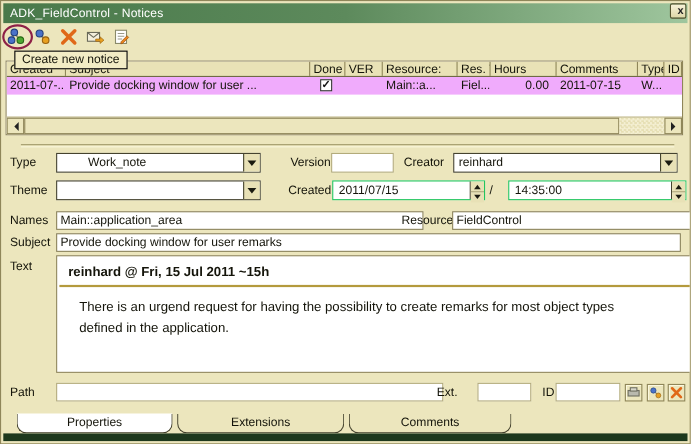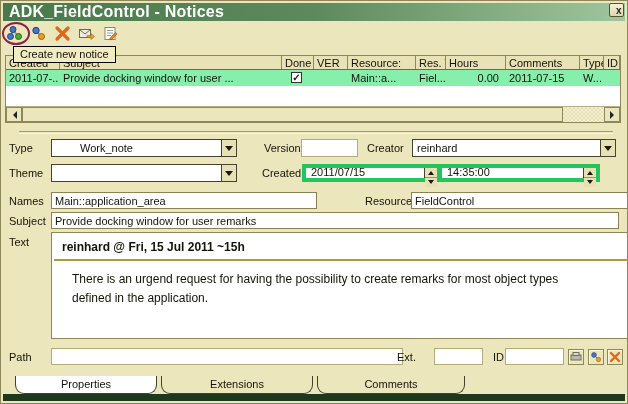--- a/index.html
+++ b/index.html
@@ -3,36 +3,36 @@
 <meta charset="utf-8">
 <style>
   html,body{margin:0;padding:0;background:#d4d0c8;}
   *{box-sizing:border-box;font-family:"Liberation Sans",sans-serif;}
   .win{position:relative;width:628px;height:404px;background:#ece6bd;
        border:1px solid #8f8659;overflow:hidden;color:#14140a;}
   
   .titlebar{position:absolute;left:2px;right:2px;top:2px;height:18px;
     background:linear-gradient(to right,#49794a,#5d8a5c,#9fc69e);
     display:flex;align-items:center;padding-left:6px;}
-  .title{color:#ffffff;font-size:16px;font-weight:bold;letter-spacing:.2px;}
+  .title{color:#ffffff;font-size:11px;font-weight:normal;letter-spacing:.2px;}
   .closebtn{position:absolute;right:3px;top:2px;width:15px;height:14px;
     background:linear-gradient(#f7f2d8,#ded7a8);border:1px solid #55532f;
     font-size:10px;font-weight:bold;line-height:11px;text-align:center;color:#222;
     border-radius:2px;cursor:default;}
   
   .toolbar{position:absolute;left:4px;top:23px;height:20px;display:flex;gap:6px;}
   .tbtn{width:18px;height:18px;display:flex;align-items:center;justify-content:center;background:transparent;border:none;padding:0;}
   .ellipse{position:absolute;left:1px;top:21px;width:28px;height:23px;border:2px solid #8e2147;border-radius:50%;pointer-events:none;}
   .tooltip{position:absolute;left:12px;top:45px;height:17px;background:#f2ecc5;
     border:1px solid #000;font-size:11px;line-height:15px;padding:0 6px;z-index:30;white-space:nowrap;}
   
   .grid{position:absolute;left:4px;top:54px;width:616px;height:68px;background:#fff;
     border:1px solid #8f8659;overflow:hidden;}
   .thead{display:flex;height:14px;background:#e9e2b6;border-bottom:1px solid #6f6a45;}
-  .trow{display:flex;height:16px;background:#86efac;}
+  .trow{display:flex;height:16px;background:#f0abfc;}
   .c{overflow:hidden;white-space:nowrap;font-size:11px;line-height:14px;padding-left:3px;flex:none;}
   .thead .c{border-right:1px solid #8f8659;}
   .trow .c{line-height:16px;border-right:1px solid transparent;}
   .c0{width:54px}.c1{width:222px}.c2{width:32px}.c3{width:34px}.c4{width:68px}
   .c5{width:30px}.c6{width:60px}.c7{width:74px}.c8{width:24px}.c9{width:16px}
   .num{text-align:right;padding-right:6px;}
   .cb{width:11px;height:11px;margin:2px 0 0 6px;background:#fff;border:1px solid #333;
       font-size:10px;line-height:9px;font-weight:bold;text-align:center;color:#111;}
   
   .hscroll{position:absolute;left:0;right:0;bottom:0;height:16px;background:#efe9cb;border-top:1px solid #b7af85;}
@@ -47,21 +47,21 @@
   .groove{position:absolute;left:18px;right:14px;top:130px;height:3px;
     border-top:1px solid #a49c6c;border-bottom:1px solid #fbf7dd;}
   
   .lbl{position:absolute;font-size:11px;line-height:18px;}
   .combo{position:absolute;height:18px;background:#fff;border:1px solid #45432e;display:flex;align-items:center;}
   .combo .val{flex:1;font-size:11px;padding-left:4px;overflow:hidden;white-space:nowrap;}
   .dbtn{width:15px;height:100%;background:#e8e1b6;border-left:1px solid #45432e;display:flex;align-items:center;justify-content:center;}
   .tri-d{width:0;height:0;border:4px solid transparent;border-top:5px solid #1a1a10;margin-top:4px;}
   .tbox{position:absolute;height:18px;background:#fff;border:1px solid #b3ab7a;font-size:11px;padding:0 3px;color:#14140a;}
   .tbox.dark{border-color:#8a8257;}
-  .spin{position:absolute;height:18px;background:#fff;border:4px solid #22c55e;display:flex;align-items:flex-end;}
+  .spin{position:absolute;height:18px;background:#fff;border:1px solid #22c55e;display:flex;align-items:center;}
   .spin .val{flex:1;font-size:11px;padding-left:5px;}
   .spinbtns{width:13px;height:100%;display:flex;flex-direction:column;border-left:1px solid #45432e;}
   .sp{flex:1;background:#e8e1b6;display:flex;align-items:center;justify-content:center;border-bottom:1px solid #9a9468;}
   .sp:last-child{border-bottom:none;}
   .tri-u-s{width:0;height:0;border:3px solid transparent;border-bottom:4px solid #1a1a10;margin-bottom:2px;}
   .tri-d-s{width:0;height:0;border:3px solid transparent;border-top:4px solid #1a1a10;margin-top:2px;}
   .slash{position:absolute;font-size:11px;line-height:18px;}
   
   .textbox{position:absolute;left:50px;top:231px;width:610px;height:107px;background:#fff;
      border:1px solid #8f8659;overflow:hidden;}
@@ -201,34 +201,34 @@
     <span class="spinbtns">
       <span class="sp">
           <span class="tri-u-s"></span>
         </span>
       <span class="sp">
           <span class="tri-d-s"></span>
         </span>
     </span>
   </div>
   <span class="slash" style="left:444px;top:163px;">/</span>
-  <div class="spin" style="left:437px;top:163px;width:162px;">
+  <div class="spin" style="left:461px;top:163px;width:162px;">
     <span class="val">14:35:00</span>
     <span class="spinbtns">
       <span class="sp">
           <span class="tri-u-s"></span>
         </span>
       <span class="sp">
           <span class="tri-d-s"></span>
         </span>
     </span>
   </div>
 
   <span class="lbl" style="left:8px;top:191px;">Names</span>
-  <input class="tbox dark" style="left: 50px; top: 191px; width: 266px; height: 17px;" value="Main::application_area">
+  <input class="tbox dark" style="left: 50px; top: 191px; width: 334px; height: 17px;" value="Main::application_area">
   <span class="lbl" style="left:364px;top:191px;">Resource</span>
   <input class="tbox dark" style="left: 410px; top: 191px; width: 221px; height: 17px;" value="FieldControl">
 
   <span class="lbl" style="left:8px;top:211px;">Subject</span>
   <input class="tbox dark" style="left: 50px; top: 211px; width: 568px; height: 17px;" value="Provide docking window for user remarks">
 
   <span class="lbl" style="left:8px;top:232px;">Text</span>
   <div class="textbox">
     <div class="texthead">reinhard @ Fri, 15 Jul 2011 ~15h</div>
     <hr class="textrule">

